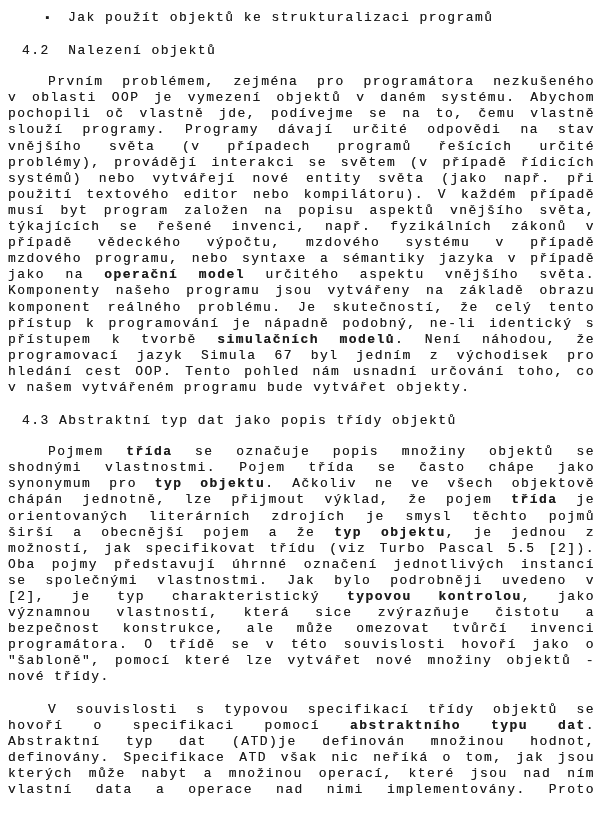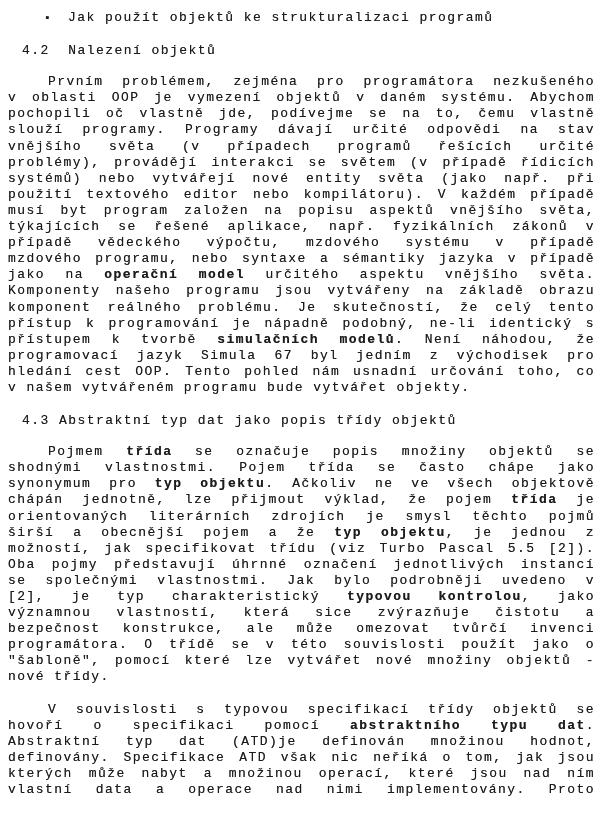--- a/index.html
+++ b/index.html
@@ -48,21 +48,21 @@
       <div class="para">
         <div class="line indent just"><span>Prvním problémem, zejména pro programátora nezkušeného</span></div>
         <div class="line just"><span>v oblasti OOP je vymezení objektů v daném systému. Abychom</span></div>
         <div class="line just"><span>pochopili oč vlastně jde, podívejme se na to, čemu vlastně</span></div>
         <div class="line just"><span>slouží programy. Programy dávají určité odpovědi na stav</span></div>
         <div class="line just"><span>vnějšího světa (v případech programů řešících určité</span></div>
         <div class="line just"><span>problémy), provádějí interakci se světem (v případě řídicích</span></div>
         <div class="line just"><span>systémů) nebo vytvářejí nové entity světa (jako např. při</span></div>
         <div class="line just"><span>použití textového editor nebo kompilátoru). V každém případě</span></div>
         <div class="line just"><span>musí byt program založen na popisu aspektů vnějšího světa,</span></div>
-        <div class="line just"><span>týkajících se řešené aplikace, např. fyzikálních zákonů v</span></div>
+        <div class="line just"><span>týkajících se řešené invenci, např. fyzikálních zákonů v</span></div>
         <div class="line just"><span>případě vědeckého výpočtu, mzdového systému v případě</span></div>
         <div class="line just"><span>mzdového programu, nebo syntaxe a sémantiky jazyka v případě</span></div>
         <div class="line just"><span>jako na </span><span class="b">operační model</span><span> určitého aspektu vnějšího světa.</span></div>
         <div class="line just"><span>Komponenty našeho programu jsou vytvářeny na základě obrazu</span></div>
         <div class="line just"><span>komponent reálného problému. Je skutečností, že celý tento</span></div>
         <div class="line just"><span>přístup k programování je nápadně podobný, ne-li identický s</span></div>
         <div class="line just"><span>přístupem k tvorbě </span><span class="b">simulačních modelů</span><span>. Není náhodou, že</span></div>
         <div class="line just"><span>programovací jazyk Simula 67 byl jedním z východisek pro</span></div>
         <div class="line just"><span>hledání cest OOP. Tento pohled nám usnadní určování toho, co</span></div>
         <div class="line"><span>v našem vytvářeném programu bude vytvářet objekty.</span></div>
@@ -74,21 +74,21 @@
         <div class="line just"><span>synonymum pro </span><span class="b">typ objektu</span><span>. Ačkoliv ne ve všech objektově</span></div>
         <div class="line just"><span>chápán jednotně, lze přijmout výklad, že pojem </span><span class="b">třída</span><span> je</span></div>
         <div class="line just"><span>orientovaných literárních zdrojích je smysl těchto pojmů</span></div>
         <div class="line just"><span>širší a obecnější pojem a že </span><span class="b">typ objektu</span><span>, je jednou z</span></div>
         <div class="line just"><span>možností, jak specifikovat třídu (viz Turbo Pascal 5.5 [2]).</span></div>
         <div class="line just"><span>Oba pojmy představují úhrnné označení jednotlivých instancí</span></div>
         <div class="line just"><span>se společnými vlastnostmi. Jak bylo podrobněji uvedeno v</span></div>
         <div class="line just"><span>[2], je typ charakteristický </span><span class="b">typovou kontrolou</span><span>, jako</span></div>
         <div class="line just"><span>významnou vlastností, která sice zvýrazňuje čistotu a</span></div>
         <div class="line just"><span>bezpečnost konstrukce, ale může omezovat tvůrčí invenci</span></div>
-        <div class="line just"><span>programátora. O třídě se v této souvislosti použít jako o</span></div>
+        <div class="line just"><span>programátora. O třídě se v této souvislosti hovoří jako o</span></div>
         <div class="line just"><span>"šabloně", pomocí které lze vytvářet nové množiny objektů -</span></div>
         <div class="line"><span>nové třídy.</span></div>
       </div>
       <div class="para">
         <div class="line indent just"><span>V souvislosti s typovou specifikací třídy objektů se</span></div>
         <div class="line just"><span>hovoří o specifikaci pomocí </span><span class="b">abstraktního typu dat</span><span>.</span></div>
         <div class="line just"><span>Abstraktní typ dat (ATD)je definován množinou hodnot,</span></div>
         <div class="line just"><span>definovány. Specifikace ATD však nic neříká o tom, jak jsou</span></div>
         <div class="line just"><span>kterých může nabyt a množinou operací, které jsou nad ním</span></div>
         <div class="line just"><span>vlastní data a operace nad nimi implementovány. Proto</span></div>

